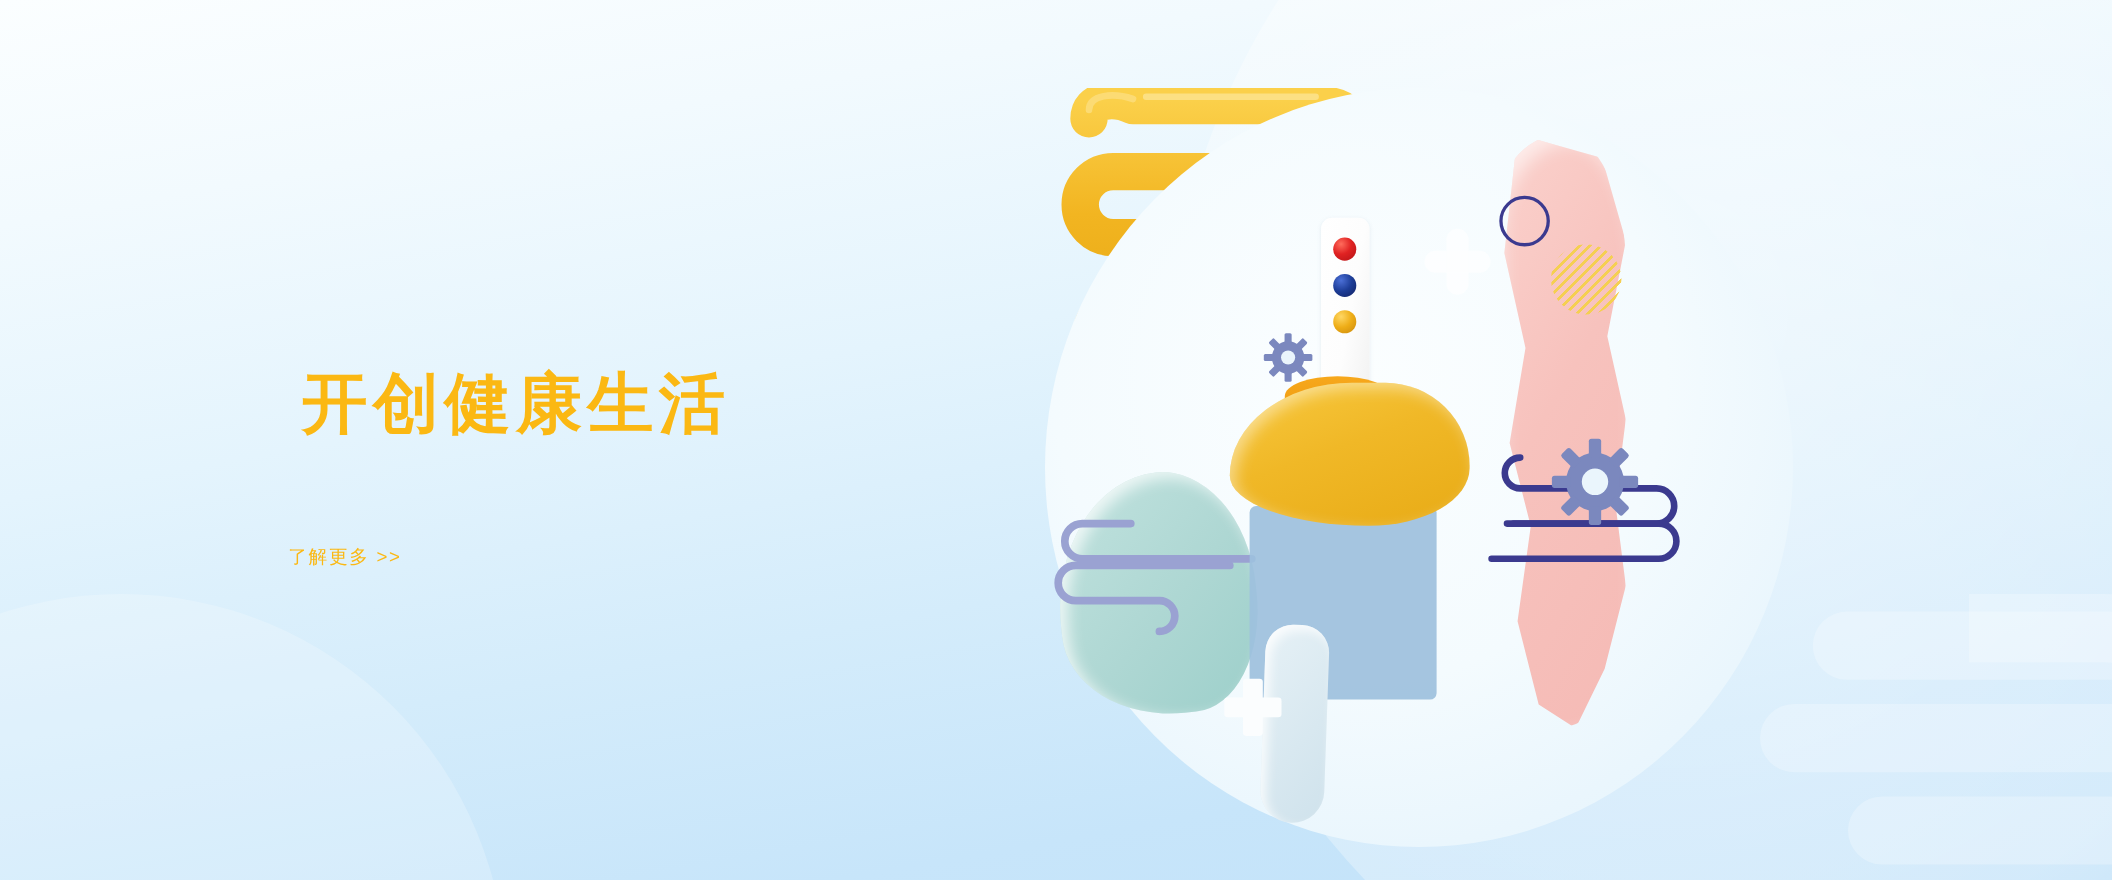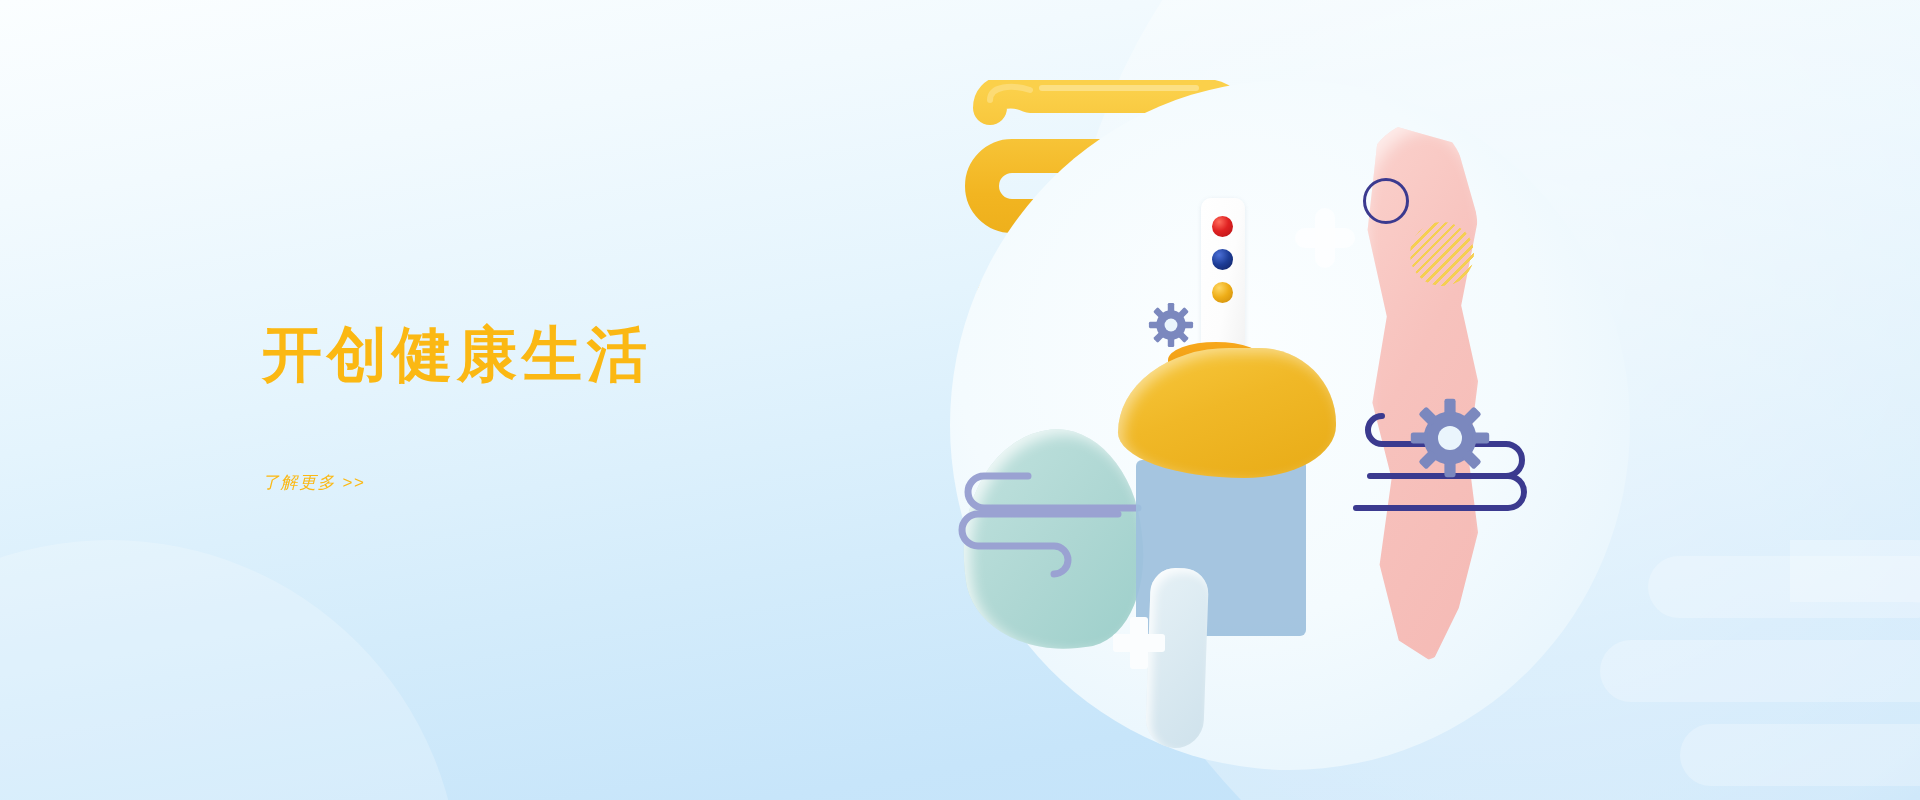--- a/index.html
+++ b/index.html
@@ -66,32 +66,31 @@
     top: 300px;
     width: 640px;
   }
   .headline {
     color: #FBB813;
     font-size: 60px;
     font-weight: 700;
     letter-spacing: 5px;
     line-height: 1.82;
     white-space: nowrap;
-    margin: 0;
+    margin: 12px;
   }
   .more-link {
     display: inline-block;
     margin-top: 62px;
     color: #FBB813;
     font-size: 17px;
     letter-spacing: 1.5px;
     text-decoration: none;
     cursor: pointer;
     white-space: nowrap;
-    font-style: italic;
   }
 
   
   .illus {
     position: absolute;
     left: 950px;
     top: 80px;
     width: 680px;
     height: 690px;
   }

